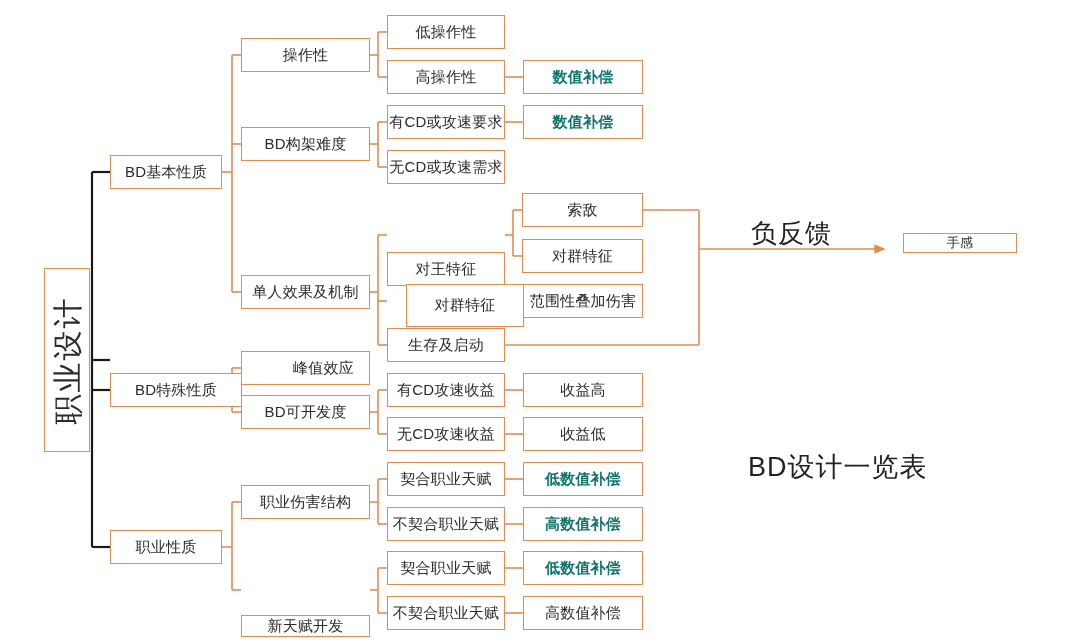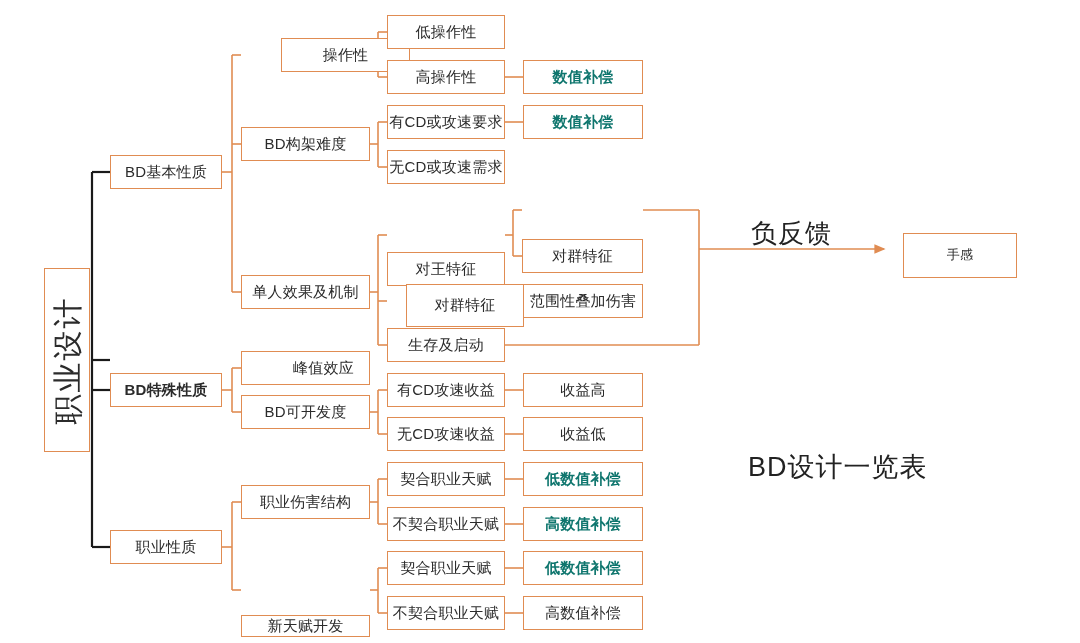--- a/index.html
+++ b/index.html
@@ -150,24 +150,24 @@
       <path d="M505,568 L523,568"></path>
       <path d="M505,613 L523,613"></path>
     </g>
   </svg>
 
   <div class="node root" style="left:44px;top:268px;width:46px;height:184px;">
     <span class="vtext">职业设计</span>
   </div>
 
   <div class="node" style="left:110px;top:155px;width:112px;height:34px;">BD基本性质</div>
-  <div class="node" style="left:110px;top:373px;width:112px;height:34px;font-weight:bold;">BD特殊性质</div>
+  <div class="node" style="left:110px;top:373px;width:132px;height:34px;">BD特殊性质</div>
   <div class="node" style="left:110px;top:530px;width:112px;height:34px;">职业性质</div>
 
-  <div class="node" style="left:241px;top:38px;width:129px;height:34px;margin-left:40px;">操作性</div>
+  <div class="node" style="left:241px;top:38px;width:129px;height:34px;">操作性</div>
   <div class="node" style="left:241px;top:127px;width:129px;height:34px;">BD构架难度</div>
   <div class="node" style="left:241px;top:275px;width:129px;height:34px;text-align:center;">单人效果及机制</div>
 
   <div class="node" style="left:241px;top:351px;width:129px;height:34px;padding-left:36px;">峰值效应</div>
   <div class="node" style="left:241px;top:395px;width:129px;height:34px;">BD可开发度</div>
 
   <div class="node" style="left:241px;top:485px;width:129px;height:34px;">职业伤害结构</div>
   <div class="node" style="left:241px;top:573px;width:129px;height:22px;margin-top:42px;">新天赋开发</div>
 
   <div class="node" style="left:387px;top:15px;width:118px;height:34px;">低操作性</div>
@@ -183,30 +183,31 @@
   <div class="node" style="left:387px;top:417px;width:118px;height:34px;">无CD攻速收益</div>
 
   <div class="node" style="left:387px;top:462px;width:118px;height:34px;">契合职业天赋</div>
   <div class="node" style="left:387px;top:507px;width:118px;height:34px;">不契合职业天赋</div>
   <div class="node" style="left:387px;top:551px;width:118px;height:34px;">契合职业天赋</div>
   <div class="node" style="left:387px;top:596px;width:118px;height:34px;">不契合职业天赋</div>
 
   <div class="node red" style="left:523px;top:60px;width:120px;height:34px;">数值补偿</div>
   <div class="node red" style="left:523px;top:105px;width:120px;height:34px;">数值补偿</div>
 
+  <div class="node" style="left:522px;top:193px;width:121px;height:34px;">索敌</div>
   <div class="node" style="left:522px;top:239px;width:121px;height:34px;">对群特征</div>
   <div class="node" style="left:523px;top:284px;width:120px;height:34px;">范围性叠加伤害</div>
 
   <div class="node" style="left:523px;top:373px;width:120px;height:34px;">收益高</div>
   <div class="node" style="left:523px;top:417px;width:120px;height:34px;">收益低</div>
 
   <div class="node red" style="left:523px;top:462px;width:120px;height:34px;">低数值补偿</div>
   <div class="node red" style="left:523px;top:507px;width:120px;height:34px;">高数值补偿</div>
   <div class="node red" style="left:523px;top:551px;width:120px;height:34px;">低数值补偿</div>
   <div class="node" style="left:523px;top:596px;width:120px;height:34px;">高数值补偿</div>
 
-  <div class="node small" style="left:903px;top:233px;width:114px;height:45px;">手感</div>
+  <div class="node small" style="left:903px;top:233px;width:114px;height:20px;">手感</div>
 
   <div class="freetext edgelabel" style="left:751px;top:216px;">负反馈</div>
 
   <div class="freetext title" style="left:748px;top:405px;margin-top:44px;">BD设计一览表</div>
 
 </div>
 
 </body></html>

